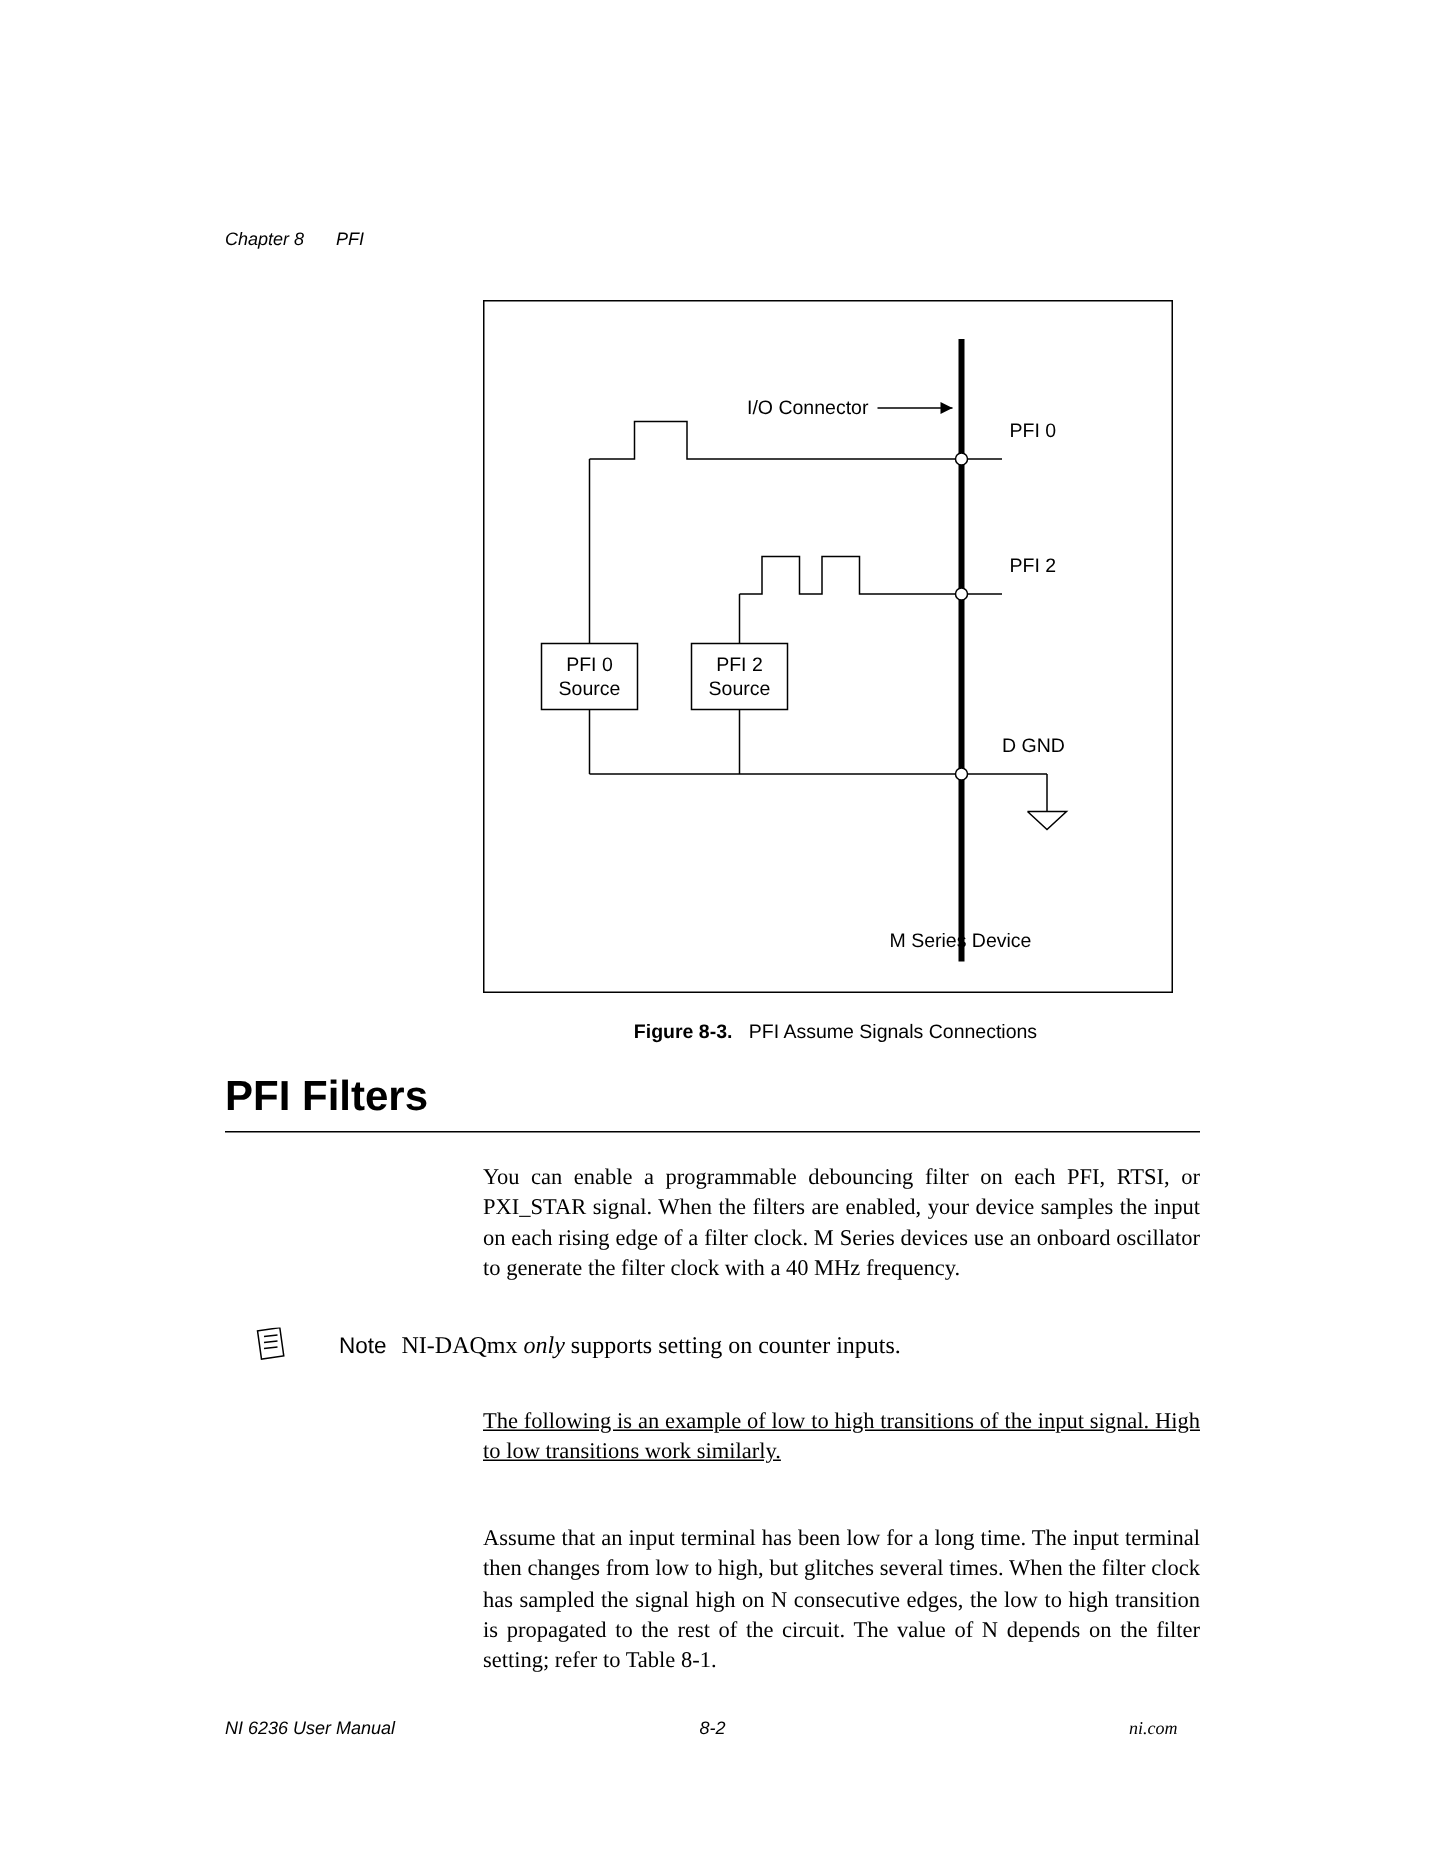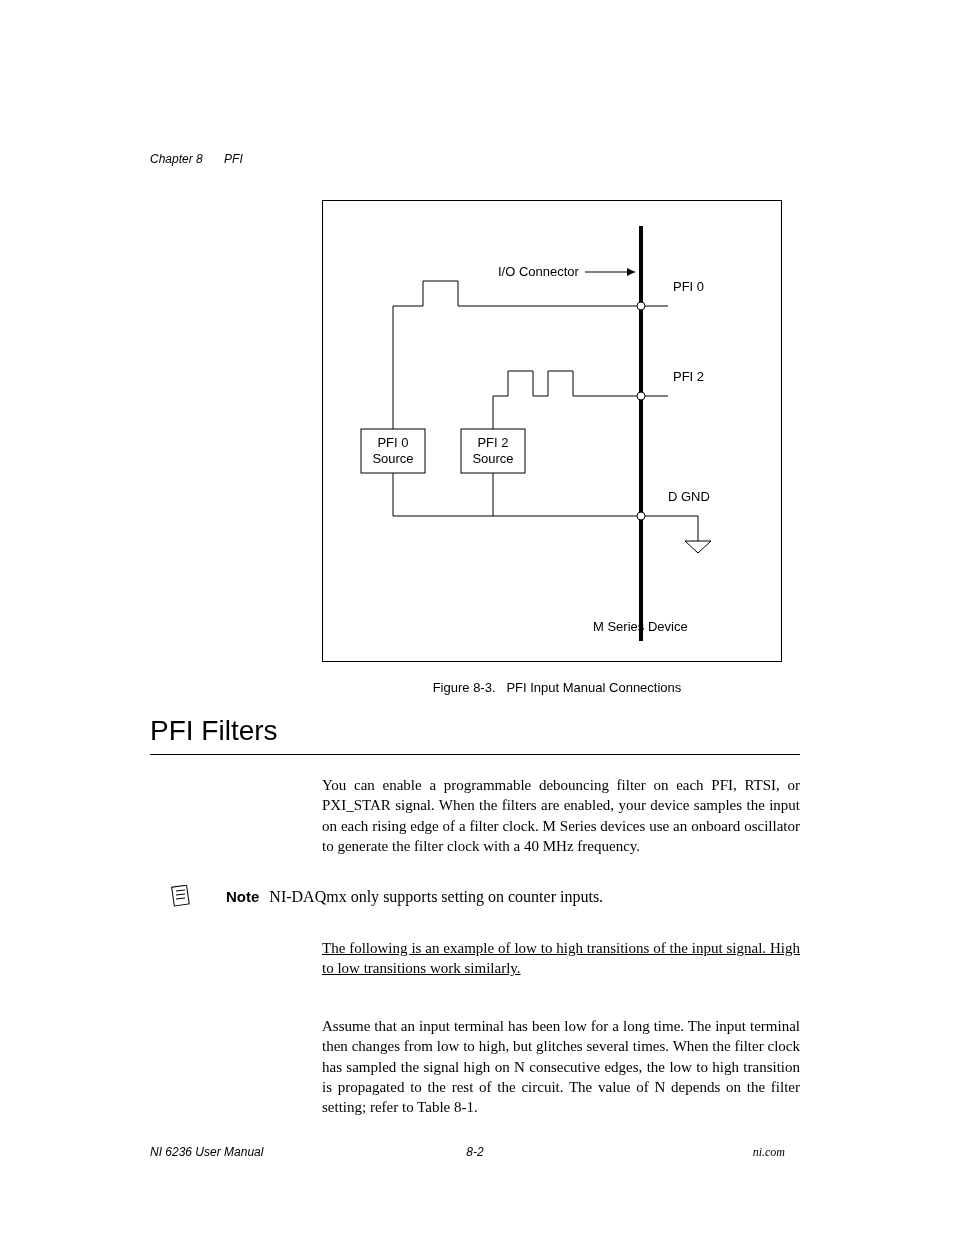--- a/index.html
+++ b/index.html
@@ -42,28 +42,28 @@
 
   .figure-caption {
     position: absolute;
     top: 680px;
     left: 322px;
     width: 458px;
     text-align: center;
     font-family: Arial, Helvetica, sans-serif;
     font-size: 13px;
   }
-  .figure-caption .bold { font-weight: normal; margin-left: 12px; }
+  .figure-caption .bold { font-weight: bold; margin-left: 12px; }
 
   .section-heading {
     position: absolute;
     top: 715px;
     left: 150px;
     font-family: Arial, Helvetica, sans-serif;
-    font-weight: normal;
+    font-weight: bold;
     font-size: 28px;
     text-align: center;
   }
   .section-rule {
     position: absolute;
     top: 754px;
     left: 150px;
     width: 650px;
     height: 0;
     border-top: 1px solid #000;
@@ -88,25 +88,25 @@
     width: 630px;
     font-size: 16px;
   }
   .note-icon {
     display: inline-block;
     vertical-align: middle;
     margin-right: 30px;
   }
   .note-label {
     font-family: Arial, Helvetica, sans-serif;
-    font-weight: bold;
+    font-weight: normal;
     font-size: 15px;
     margin-right: 6px;
   }
-  .note-text .italic { }
+  .note-text .italic { font-style: italic; }
 
   .footer {
     position: absolute;
     top: 1145px;
     left: 150px;
     width: 650px;
     font-style: italic;
     font-family: Arial, Helvetica, sans-serif;
     font-size: 12px;
   }
@@ -170,21 +170,21 @@
       <polyline points="70,105 100,105 100,80 135,80 135,105 314,105" fill="none" stroke="#000"></polyline>
 
       <line x1="170" y1="228" x2="170" y2="195" stroke="#000"></line>
       <polyline points="170,195 185,195 185,170 210,170 210,195 225,195 225,170 250,170 250,195 314,195" fill="none" stroke="#000"></polyline>
     </svg>
   </div>
 
   <div class="figure-caption">
     <span class="bold">Figure 8-3.</span>
     <span>&nbsp;</span>
-    <span>PFI Input Manual Connections</span>
+    <span>PFI Assume Signals Connections</span>
   </div>
 
   <div class="section-heading">PFI Filters</div>
   <div class="section-rule"></div>
 
   <div id="para1" class="body-block">You can enable a programmable debouncing filter on each PFI, RTSI, or PXI_STAR signal. When the filters are enabled, your device samples the input on each rising edge of a filter clock. M Series devices use an onboard oscillator to generate the filter clock with a 40 MHz frequency.</div>
 
   <div class="note-row">
     <span class="note-icon">
       <svg width="22" height="22" viewBox="0 0 22 22">

